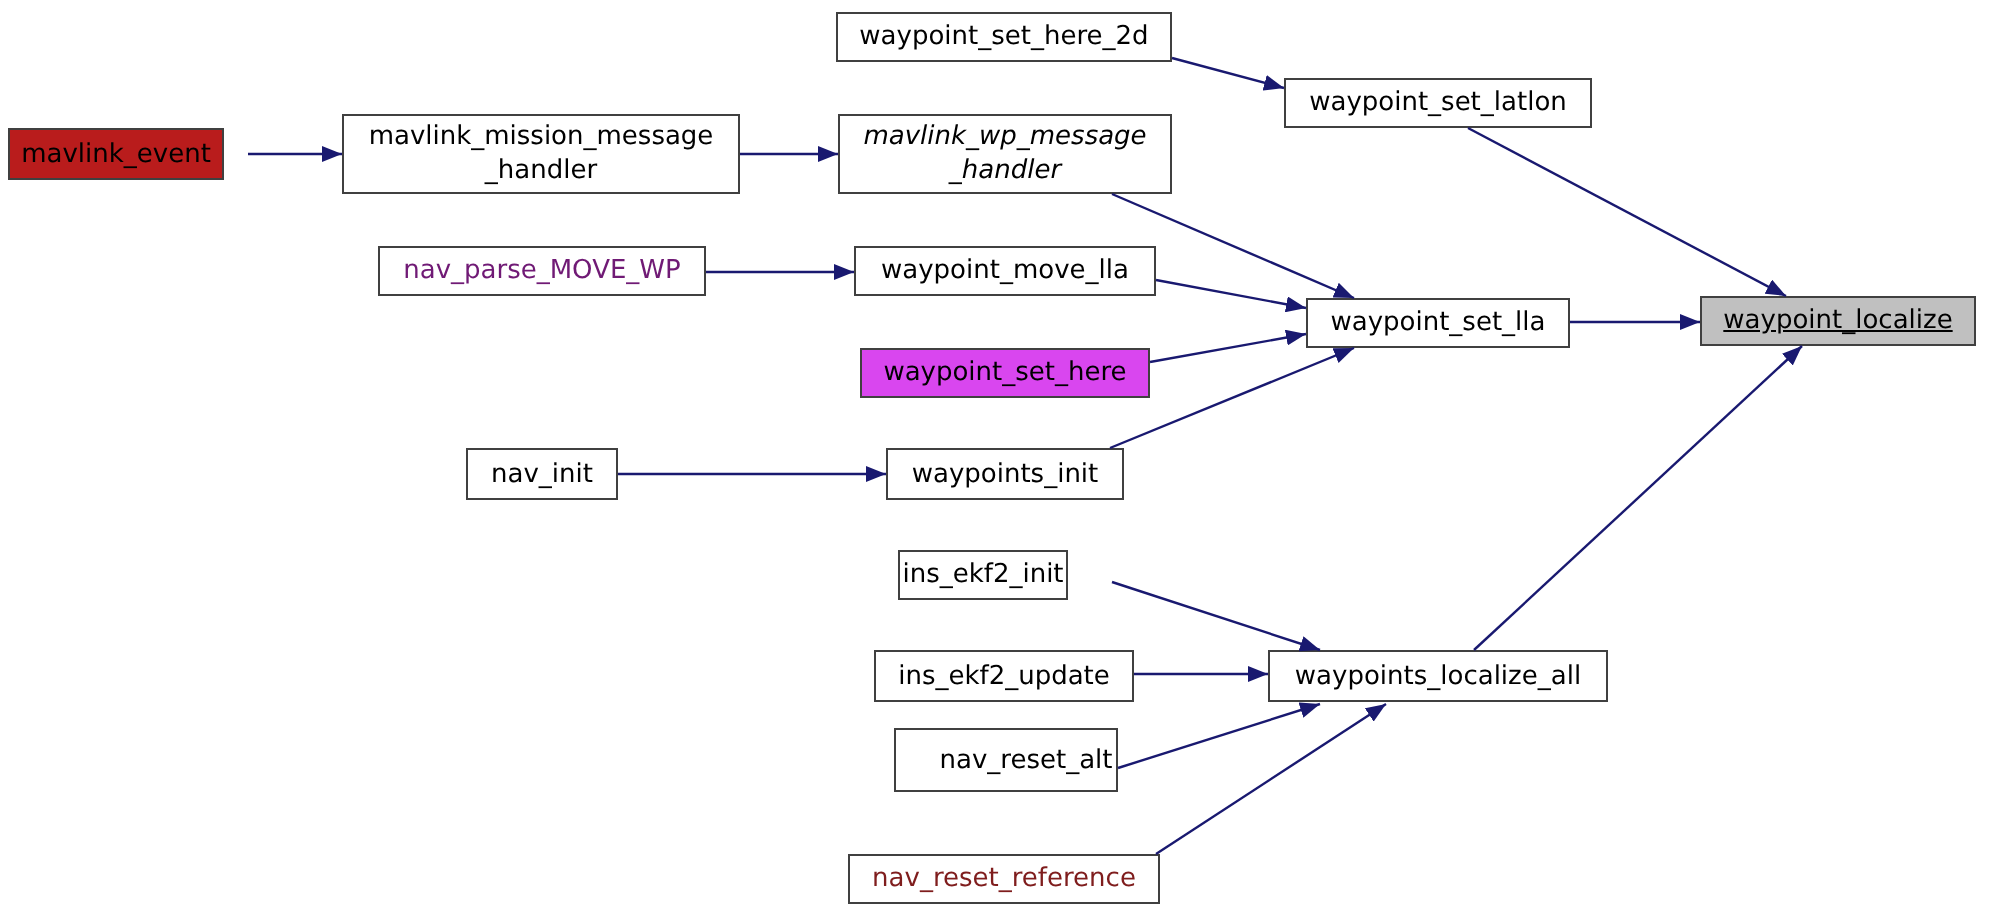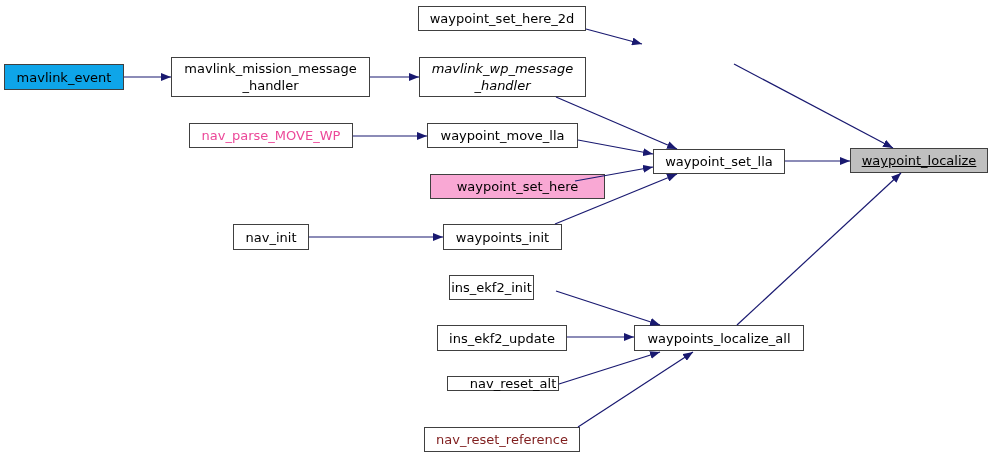--- a/index.html
+++ b/index.html
@@ -61,30 +61,31 @@
         <line x1="785" y1="161" x2="850" y2="161" stroke="#191970" stroke-width="1.2" marker-end="url(#arrowhead)"></line>
         <line x1="309" y1="237" x2="443" y2="237" stroke="#191970" stroke-width="1.2" marker-end="url(#arrowhead)"></line>
         <line x1="556" y1="291" x2="660" y2="325" stroke="#191970" stroke-width="1.2" marker-end="url(#arrowhead)"></line>
         <line x1="567" y1="337" x2="634" y2="337" stroke="#191970" stroke-width="1.2" marker-end="url(#arrowhead)"></line>
         <line x1="559" y1="384" x2="660" y2="352" stroke="#191970" stroke-width="1.2" marker-end="url(#arrowhead)"></line>
         <line x1="578" y1="427" x2="693" y2="352" stroke="#191970" stroke-width="1.2" marker-end="url(#arrowhead)"></line>
         <line x1="737" y1="325" x2="901" y2="173" stroke="#191970" stroke-width="1.2" marker-end="url(#arrowhead)"></line>
       </g>
   </svg>
 <div class="node" style="left: 418px; top: 6px; width: 168px; height: 25px; border: 1px solid rgb(64, 64, 64); background: rgb(255, 255, 255); color: rgb(0, 0, 0);">waypoint_set_here_2d</div>
-    <div class="node" style="left: 4px; top: 64px; width: 120px; height: 26px; border: 1px solid rgb(64, 64, 64); background: #0ea5e9; color: rgb(0, 0, 0); text-align: right;">mavlink_event</div>
+    <div class="node" style="left: 642px; top: 39px; width: 154px; height: 25px; border: 1px solid rgb(64, 64, 64); background: rgb(255, 255, 255); color: rgb(0, 0, 0);">waypoint_set_latlon</div>
+    <div class="node" style="left: 4px; top: 64px; width: 108px; height: 26px; border: 1px solid rgb(64, 64, 64); background: #b91c1c; color: rgb(0, 0, 0); text-align: right;">mavlink_event</div>
     <div class="node" style="left: 171px; top: 57px; width: 199px; height: 40px; border: 1px solid rgb(64, 64, 64); background: rgb(255, 255, 255); color: rgb(0, 0, 0);">mavlink_mission_message
 _handler</div>
     <div class="node" style="left: 419px; top: 57px; width: 167px; height: 40px; border: 1px solid rgb(64, 64, 64); background: rgb(255, 255, 255); color: rgb(0, 0, 0); font-style: italic;">mavlink_wp_message
 _handler</div>
-    <div class="node" style="left: 189px; top: 123px; width: 164px; height: 25px; border: 1px solid rgb(64, 64, 64); background: rgb(255, 255, 255); color: #ec4899;">nav_parse_MOVE_WP</div>
+    <div class="node" style="left: 189px; top: 123px; width: 164px; height: 25px; border: 1px solid rgb(64, 64, 64); background: rgb(255, 255, 255); color: #701a75;">nav_parse_MOVE_WP</div>
     <div class="node" style="left: 427px; top: 123px; width: 151px; height: 25px; border: 1px solid rgb(64, 64, 64); background: rgb(255, 255, 255); color: rgb(0, 0, 0);">waypoint_move_lla</div>
     <div class="node" style="left: 653px; top: 149px; width: 132px; height: 25px; border: 1px solid rgb(64, 64, 64); background: rgb(255, 255, 255); color: rgb(0, 0, 0);">waypoint_set_lla</div>
     <div class="node" style="left: 850px; top: 148px; width: 138px; height: 25px; border: 1px solid rgb(64, 64, 64); background: rgb(192, 192, 192); color: rgb(0, 0, 0); text-decoration: underline;">waypoint_localize</div>
-    <div class="node" style="left: 430px; top: 174px; width: 175px; height: 25px; border: 1px solid rgb(64, 64, 64); background: #f9a8d4; color: rgb(0, 0, 0);">waypoint_set_here</div>
+    <div class="node" style="left: 430px; top: 174px; width: 145px; height: 25px; border: 1px solid rgb(64, 64, 64); background: #d946ef; color: rgb(0, 0, 0);">waypoint_set_here</div>
     <div class="node" style="left: 233px; top: 224px; width: 76px; height: 26px; border: 1px solid rgb(64, 64, 64); background: rgb(255, 255, 255); color: rgb(0, 0, 0);">nav_init</div>
     <div class="node" style="left: 443px; top: 224px; width: 119px; height: 26px; border: 1px solid rgb(64, 64, 64); background: rgb(255, 255, 255); color: rgb(0, 0, 0);">waypoints_init</div>
     <div class="node" style="left: 449px; top: 275px; width: 85px; height: 25px; border: 1px solid rgb(64, 64, 64); background: rgb(255, 255, 255); color: rgb(0, 0, 0);">ins_ekf2_init</div>
     <div class="node" style="left: 437px; top: 325px; width: 130px; height: 26px; border: 1px solid rgb(64, 64, 64); background: rgb(255, 255, 255); color: rgb(0, 0, 0);">ins_ekf2_update</div>
     <div class="node" style="left: 634px; top: 325px; width: 170px; height: 26px; border: 1px solid rgb(64, 64, 64); background: rgb(255, 255, 255); color: rgb(0, 0, 0);">waypoints_localize_all</div>
-    <div class="node" style="left: 447px; top: 376px; width: 112px; height: 15px; border: 1px solid rgb(64, 64, 64); background: rgb(255, 255, 255); color: rgb(0, 0, 0); padding-left: 20px;">nav_reset_alt</div>
+    <div class="node" style="left: 447px; top: 364px; width: 112px; height: 32px; border: 1px solid rgb(64, 64, 64); background: rgb(255, 255, 255); color: rgb(0, 0, 0); padding-left: 20px;">nav_reset_alt</div>
     <div class="node" style="left: 424px; top: 427px; width: 156px; height: 25px; border: 1px solid rgb(64, 64, 64); background: rgb(255, 255, 255); color: #7f1d1d;">nav_reset_reference</div>
   </div>
 
 </body></html>

